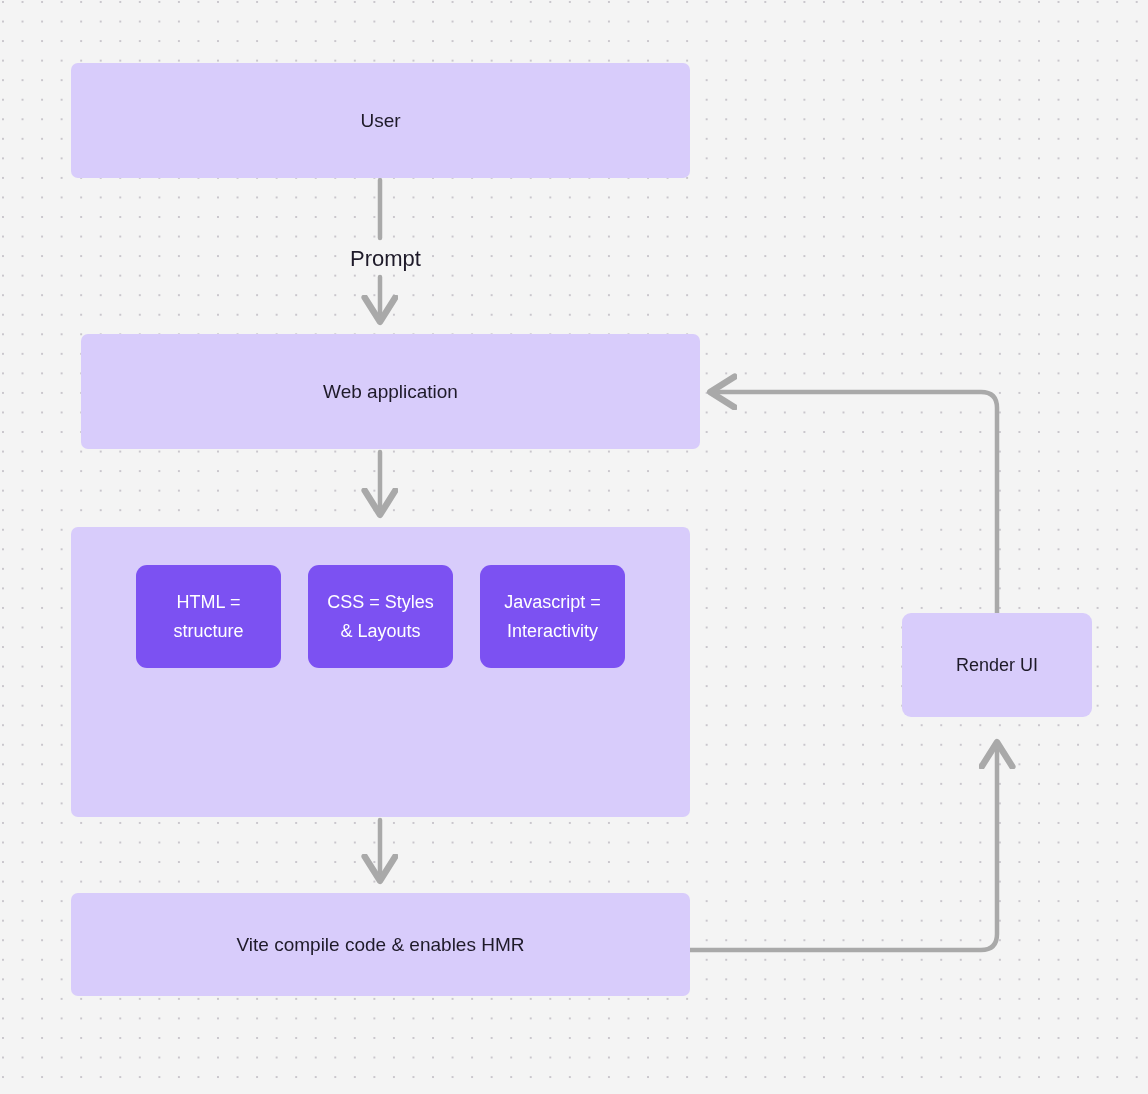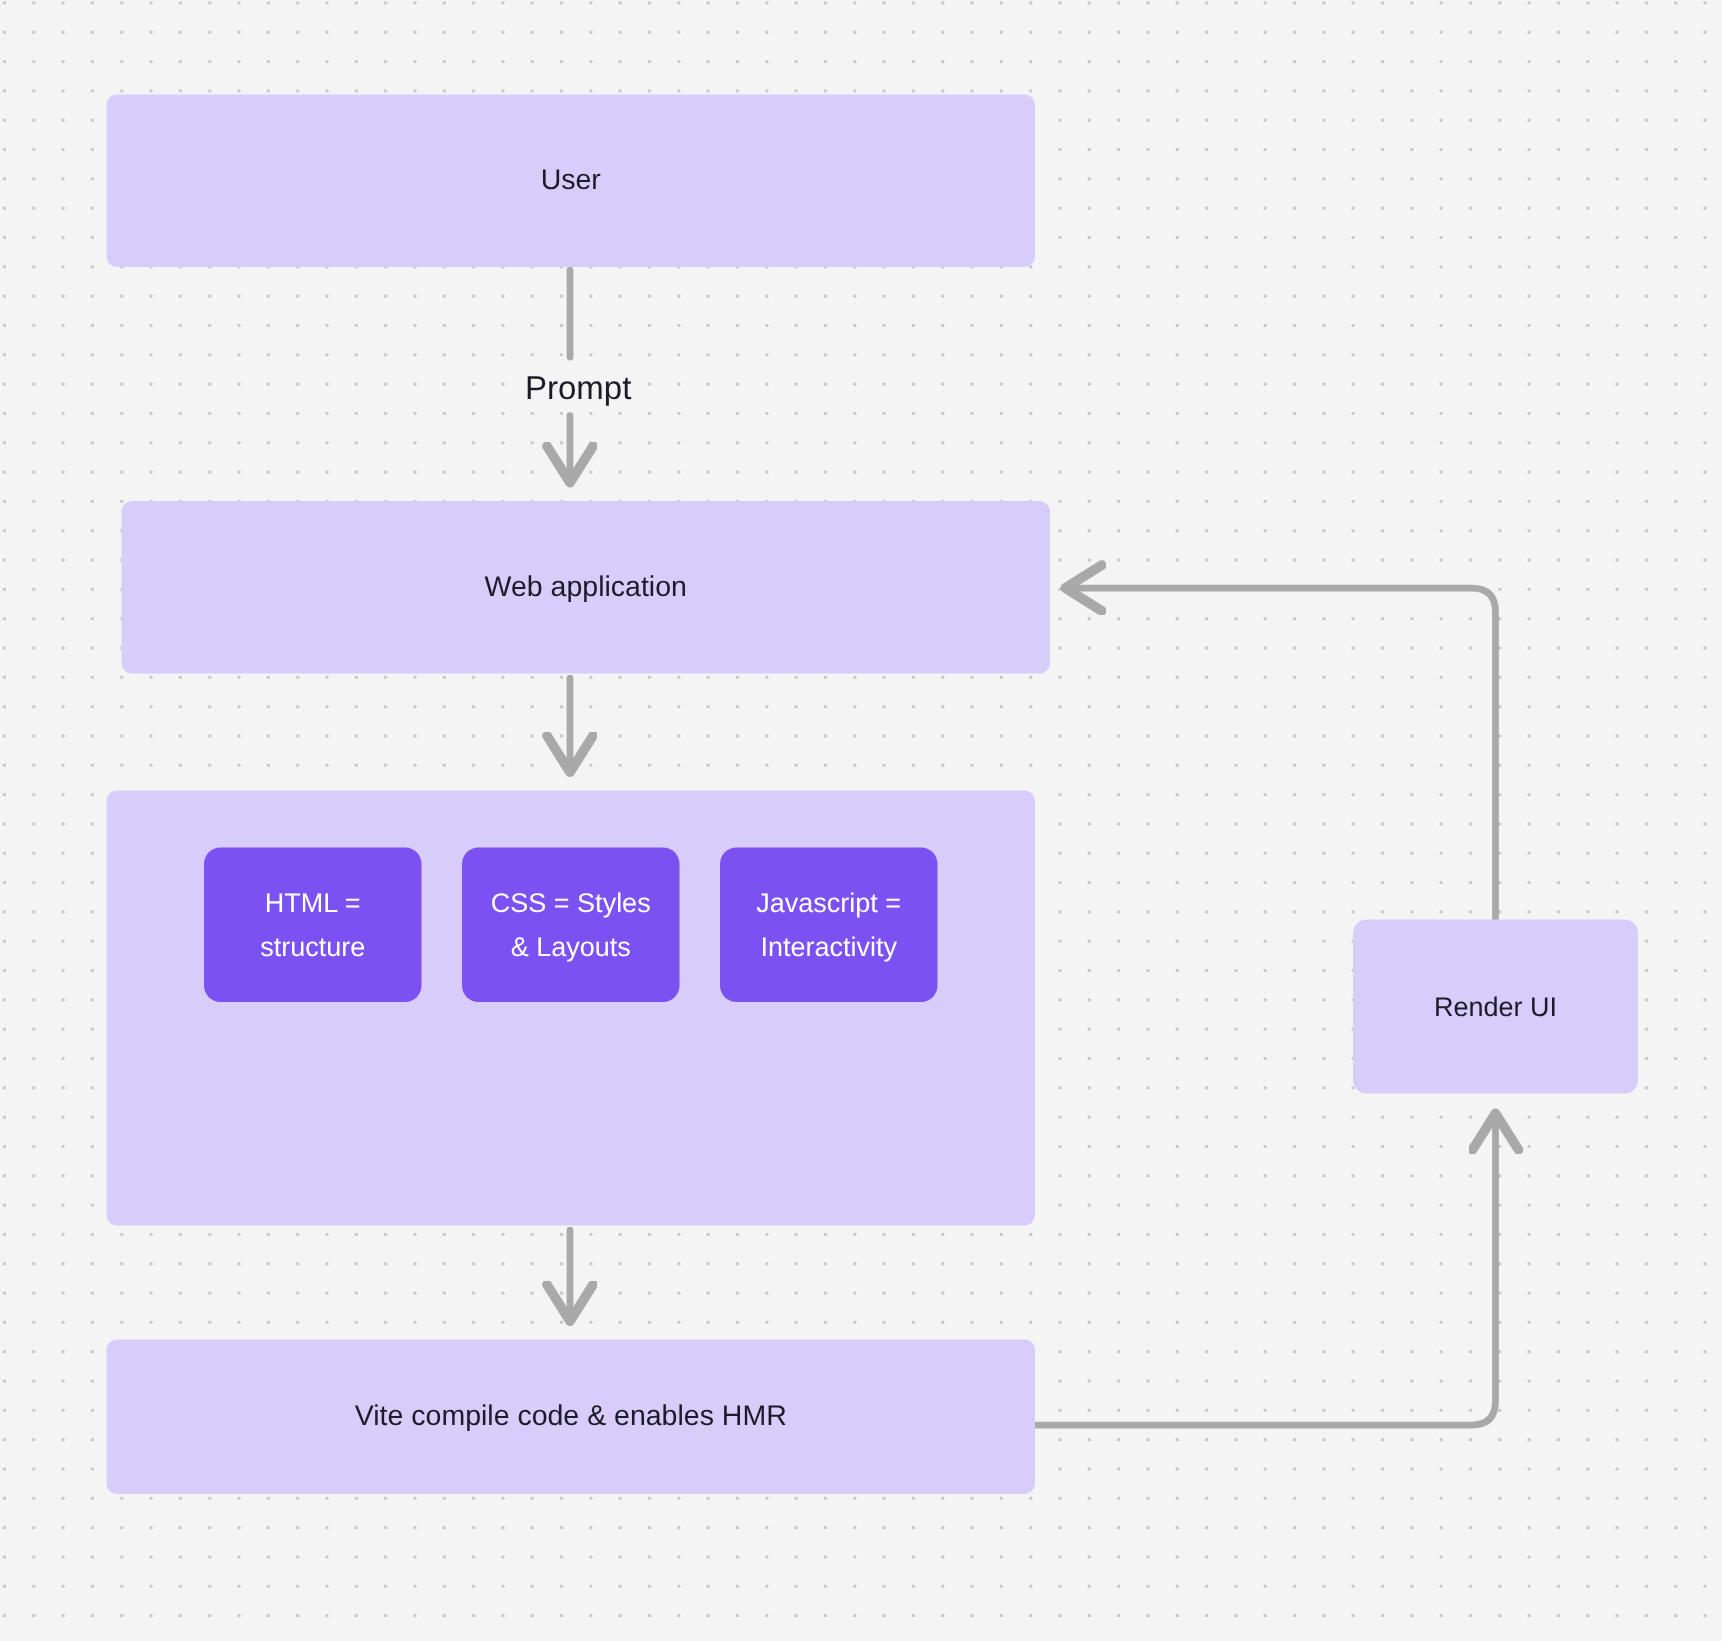--- a/index.html
+++ b/index.html
@@ -57,21 +57,21 @@
   #node-components {
     left: 71px; top: 527px; width: 619px; height: 290px;
     display: block;
     border-radius: 7px;
   }
   #node-vite {
     left: 71px; top: 893px; width: 619px; height: 103px;
     font-size: 19px;
   }
   #node-render {
-    left: 902px; top: 613px; width: 190px; height: 116px;
+    left: 902px; top: 613px; width: 190px; height: 104px;
     font-size: 18px;
     border-radius: 9px;
   }
 
   .sub-row {
     position: absolute;
     left: 0; top: 38px;
     width: 619px;
     display: flex;
     justify-content: center;

